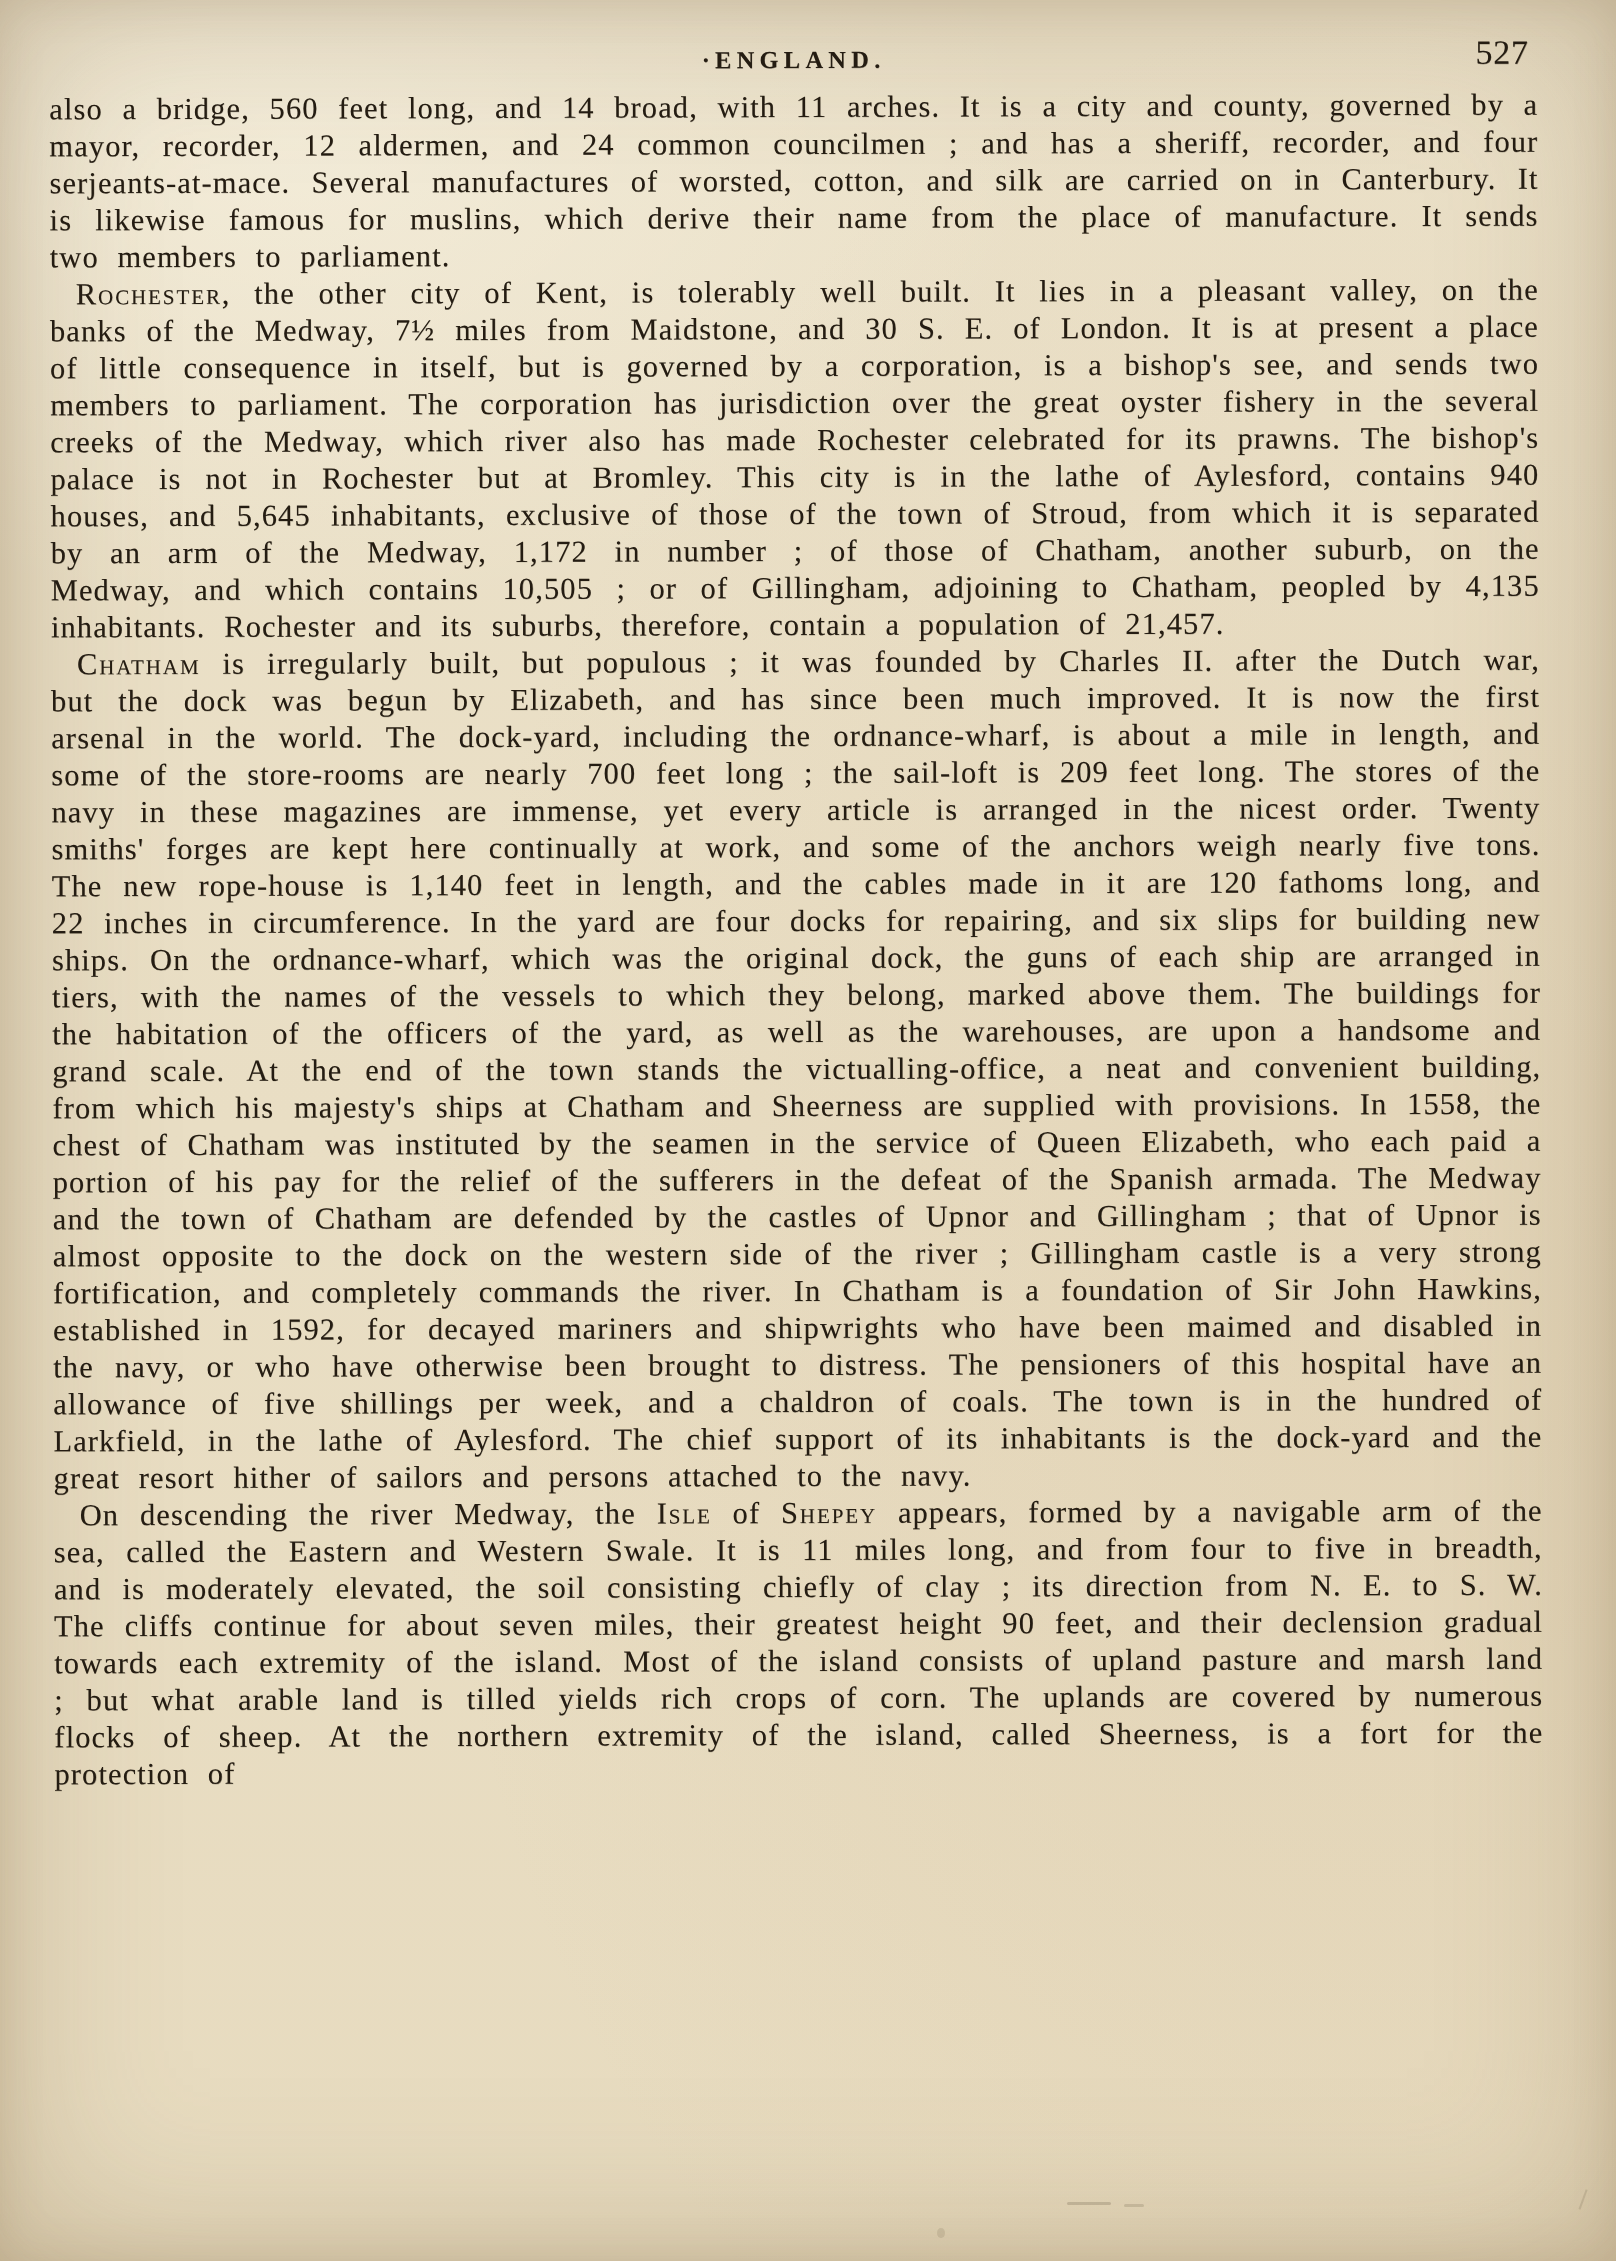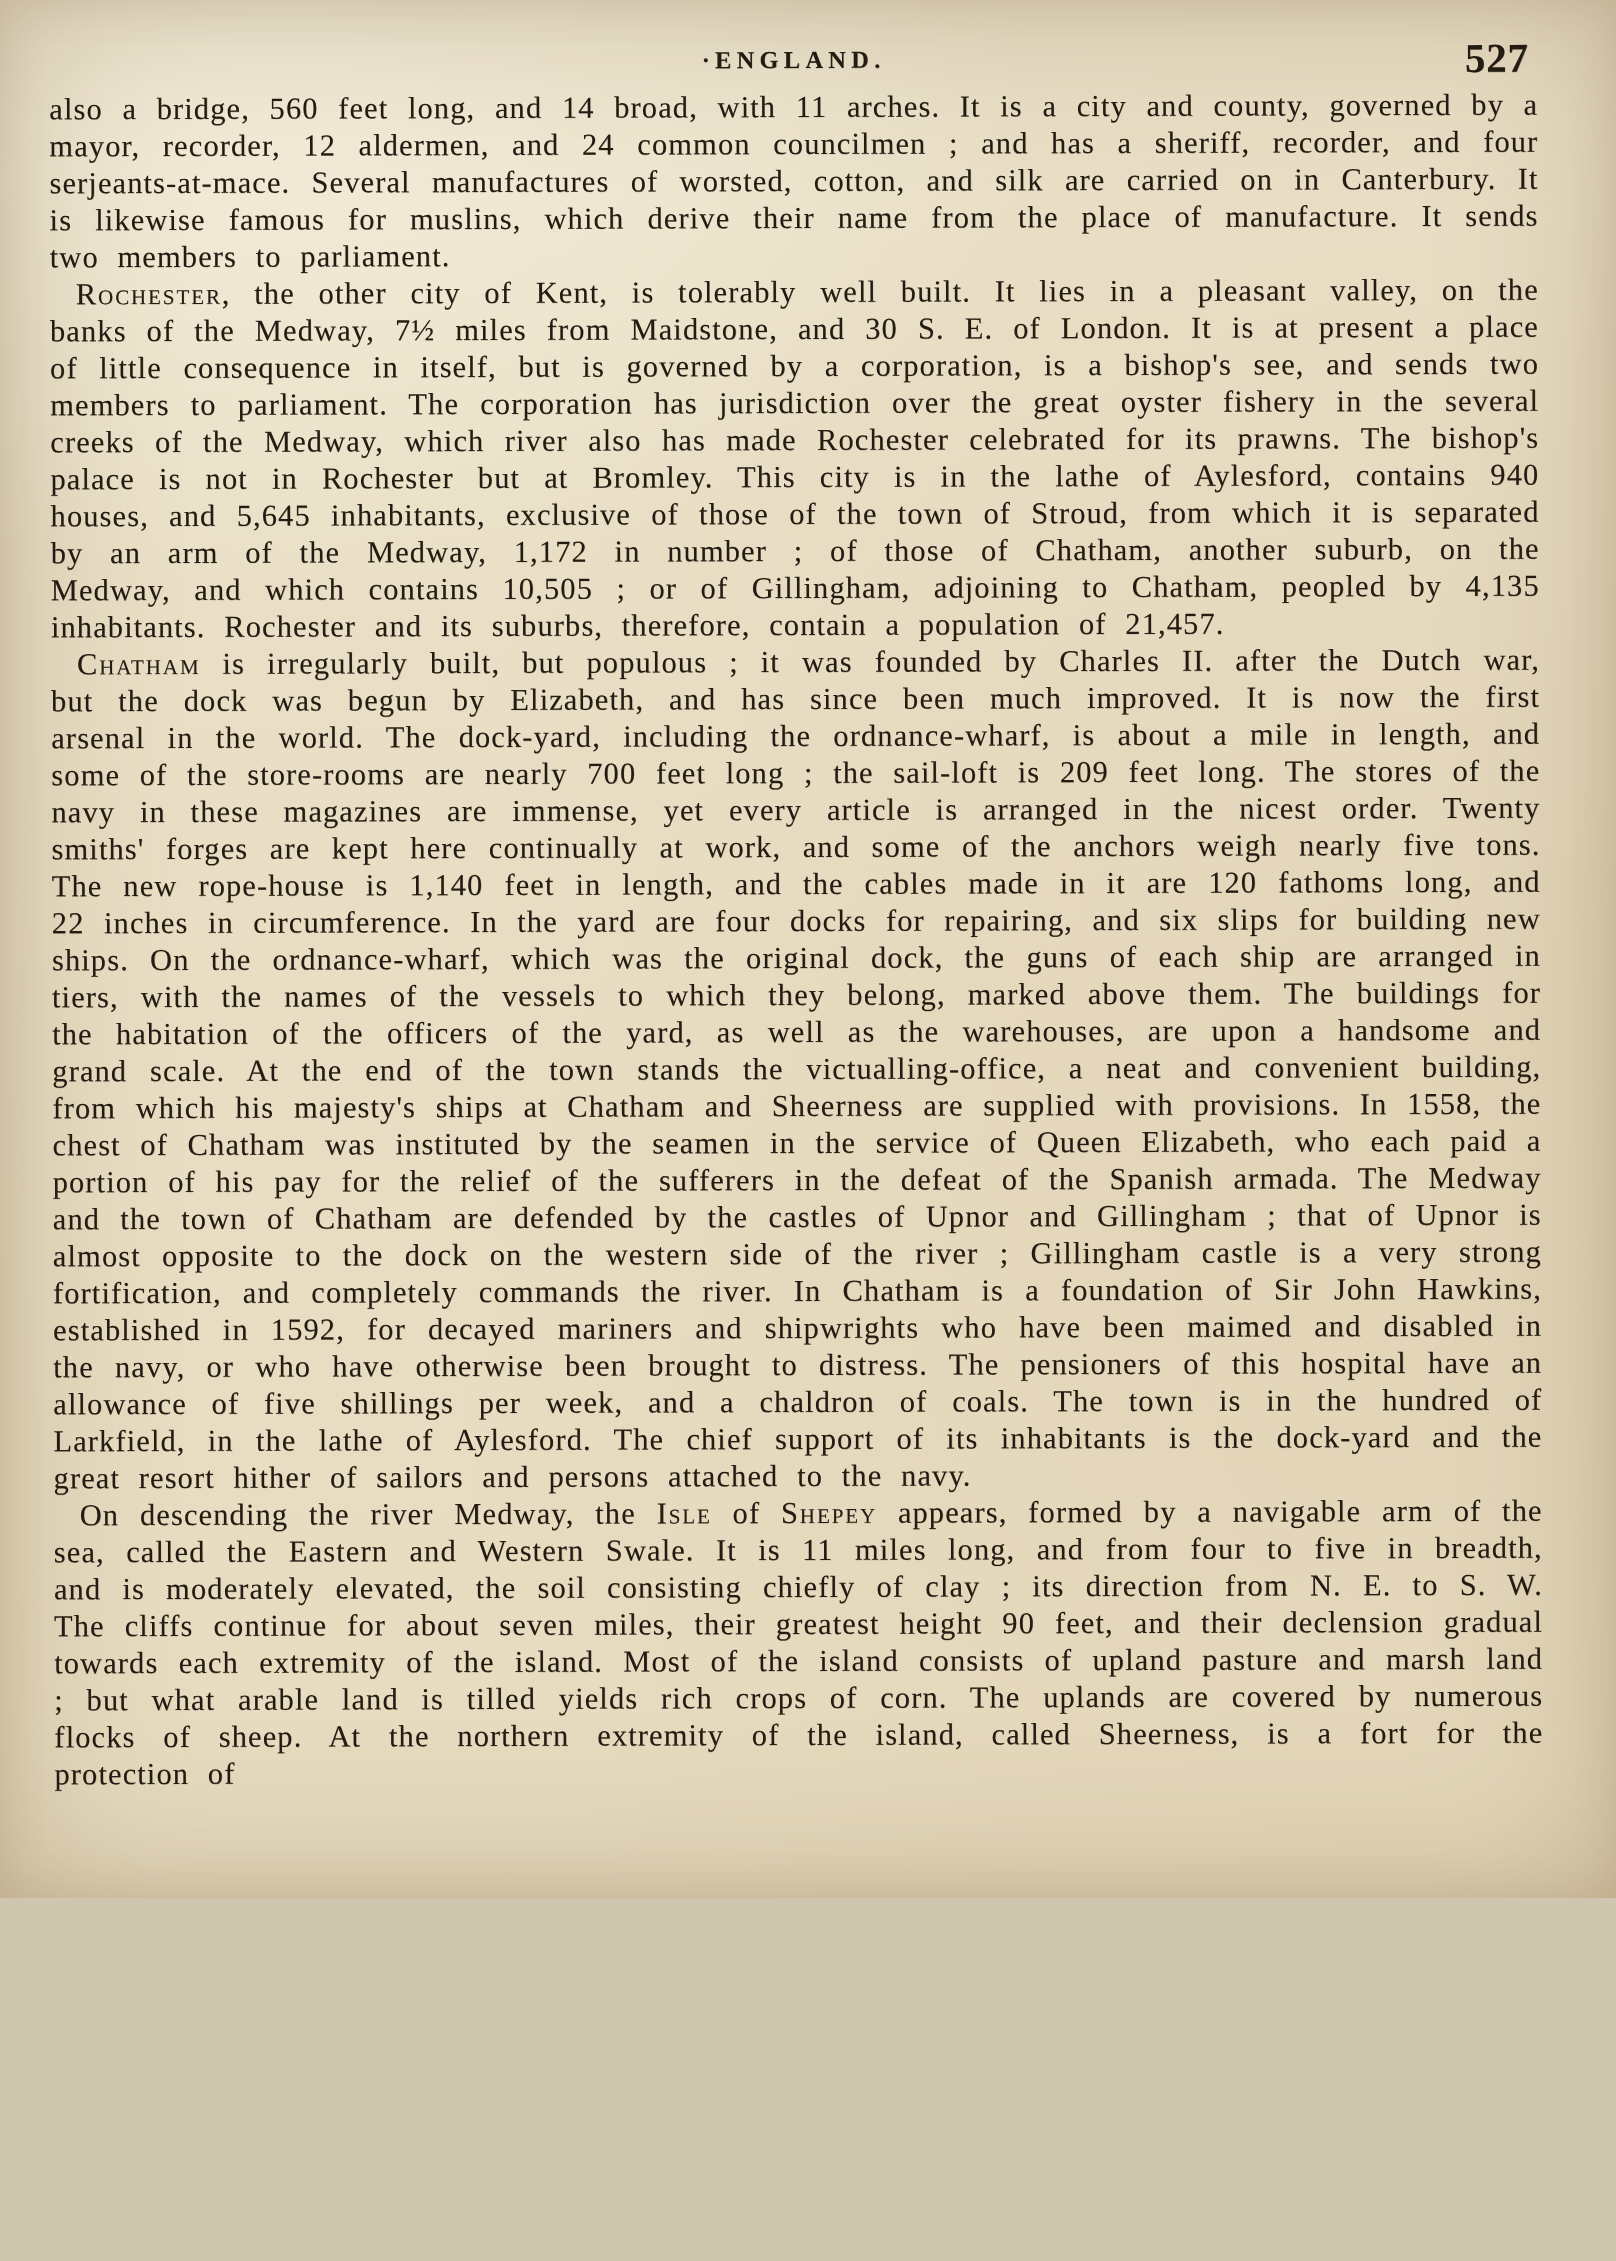--- a/index.html
+++ b/index.html
@@ -3,21 +3,21 @@
 <meta charset="utf-8">
 <style>
   html, body { margin: 0; padding: 0; }
   body {
     width: 1617px; height: 2261px;
     background: #cfc6b0;
     font-family: "Liberation Serif", "DejaVu Serif", serif;
   }
   .page {
     position: relative;
-    width: 1617px; height: 1898px;
+    width: 1617px; height: 2261px;
     box-sizing: border-box;
     overflow: hidden;
     background:
       radial-gradient(ellipse 1069px 687px at 18% 6%, rgba(255,252,240,0.40), rgba(255,252,240,0) 70%),
       radial-gradient(ellipse 1298px 1756px at 86% 58%, rgba(196,164,120,0.16), rgba(196,164,120,0) 75%),
       linear-gradient(180deg, var(--paper, #ebe1c9) 0%, #e7dbbf 100%);
     box-shadow: inset 0 0 176px rgba(116,88,50,0.30), inset 0 0 46px rgba(116,88,50,0.16);
     color: var(--ink, #241c12);
   }
   .content {
@@ -33,23 +33,23 @@
   }
   .head-title {
     position: absolute; left: 50%; top: 9.2px;
     transform: translateX(-50%);
     font-size: 24.4px;
     letter-spacing: 5.3px;
     text-shadow: 0.3px 0.4px 0.6px rgba(44,34,20,0.4);
   }
   .page-num {
     position: absolute; right: 9.2px; top: -1.5px;
-    font-size: 41px;
+    font-size: 34px;
     letter-spacing: 0.8px;
-    font-weight: 700;
+    font-weight: 400;
     text-shadow: 0.3px 0.4px 0.6px rgba(44,34,20,0.4);
   }
   .text-block {
     margin-top: 4.6px;
     font-size: 30.5px;
     line-height: 37px;
     text-align: justify;
     letter-spacing: 1.1px;
     word-spacing: 10px;
     text-shadow: 0.3px 0.4px 0.6px rgba(44,34,20,0.35);

